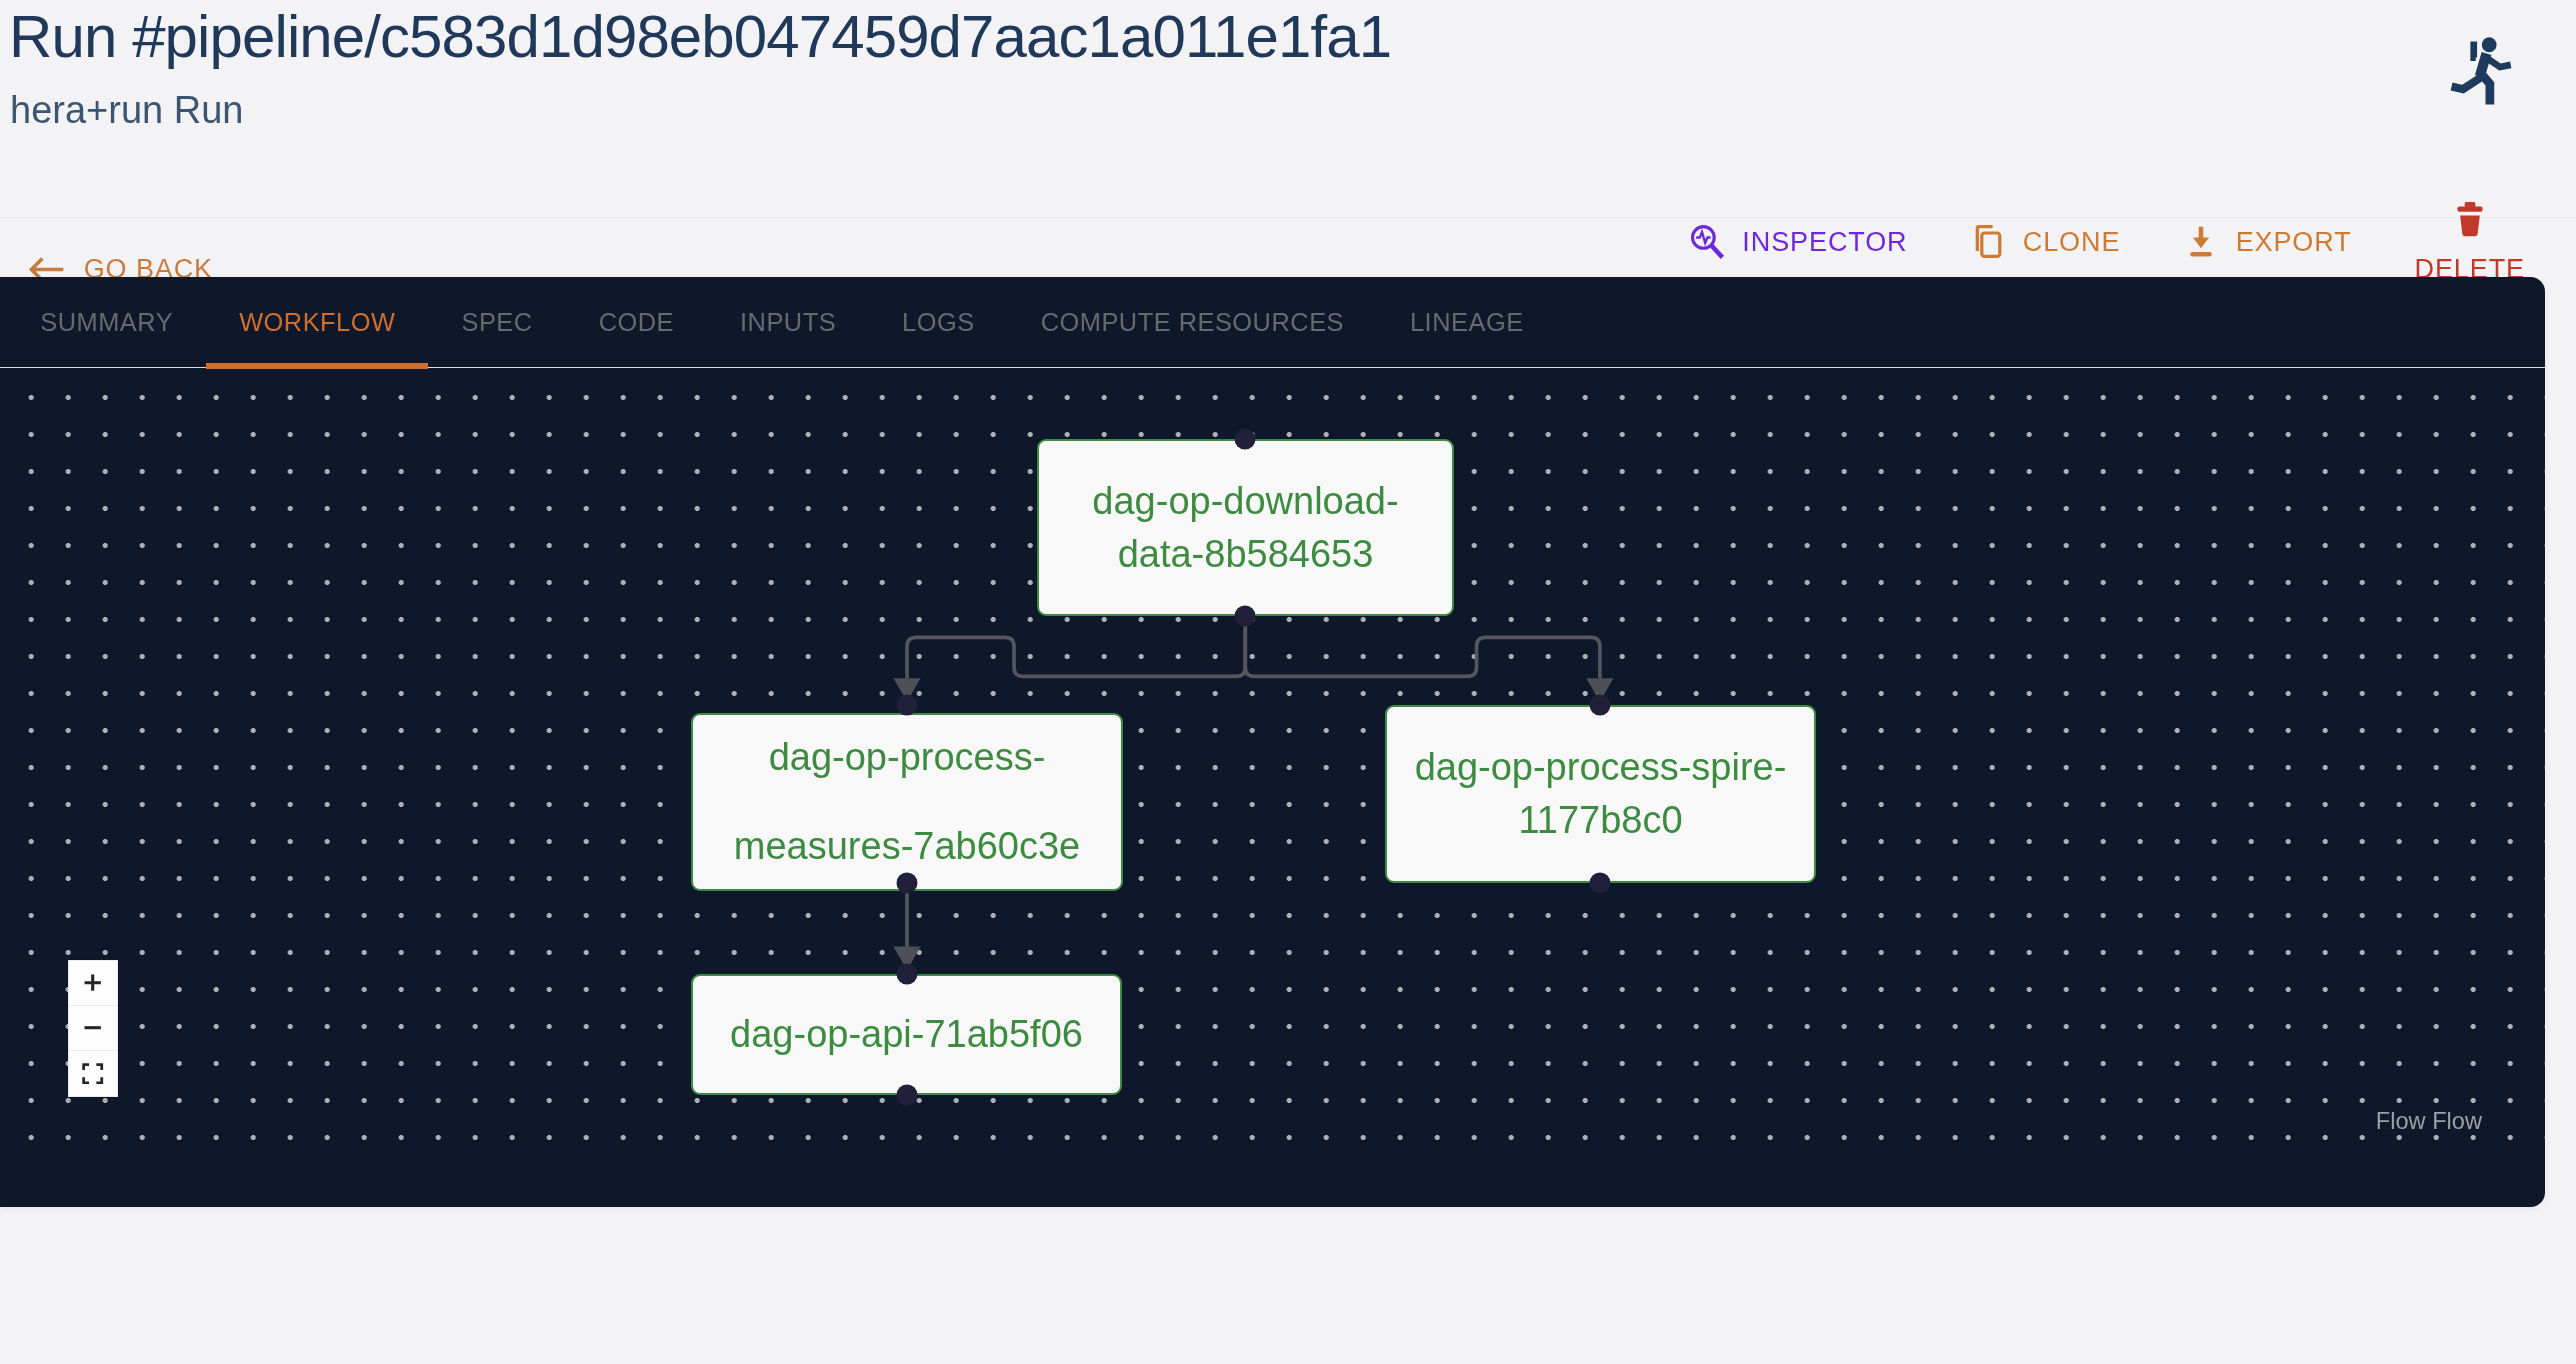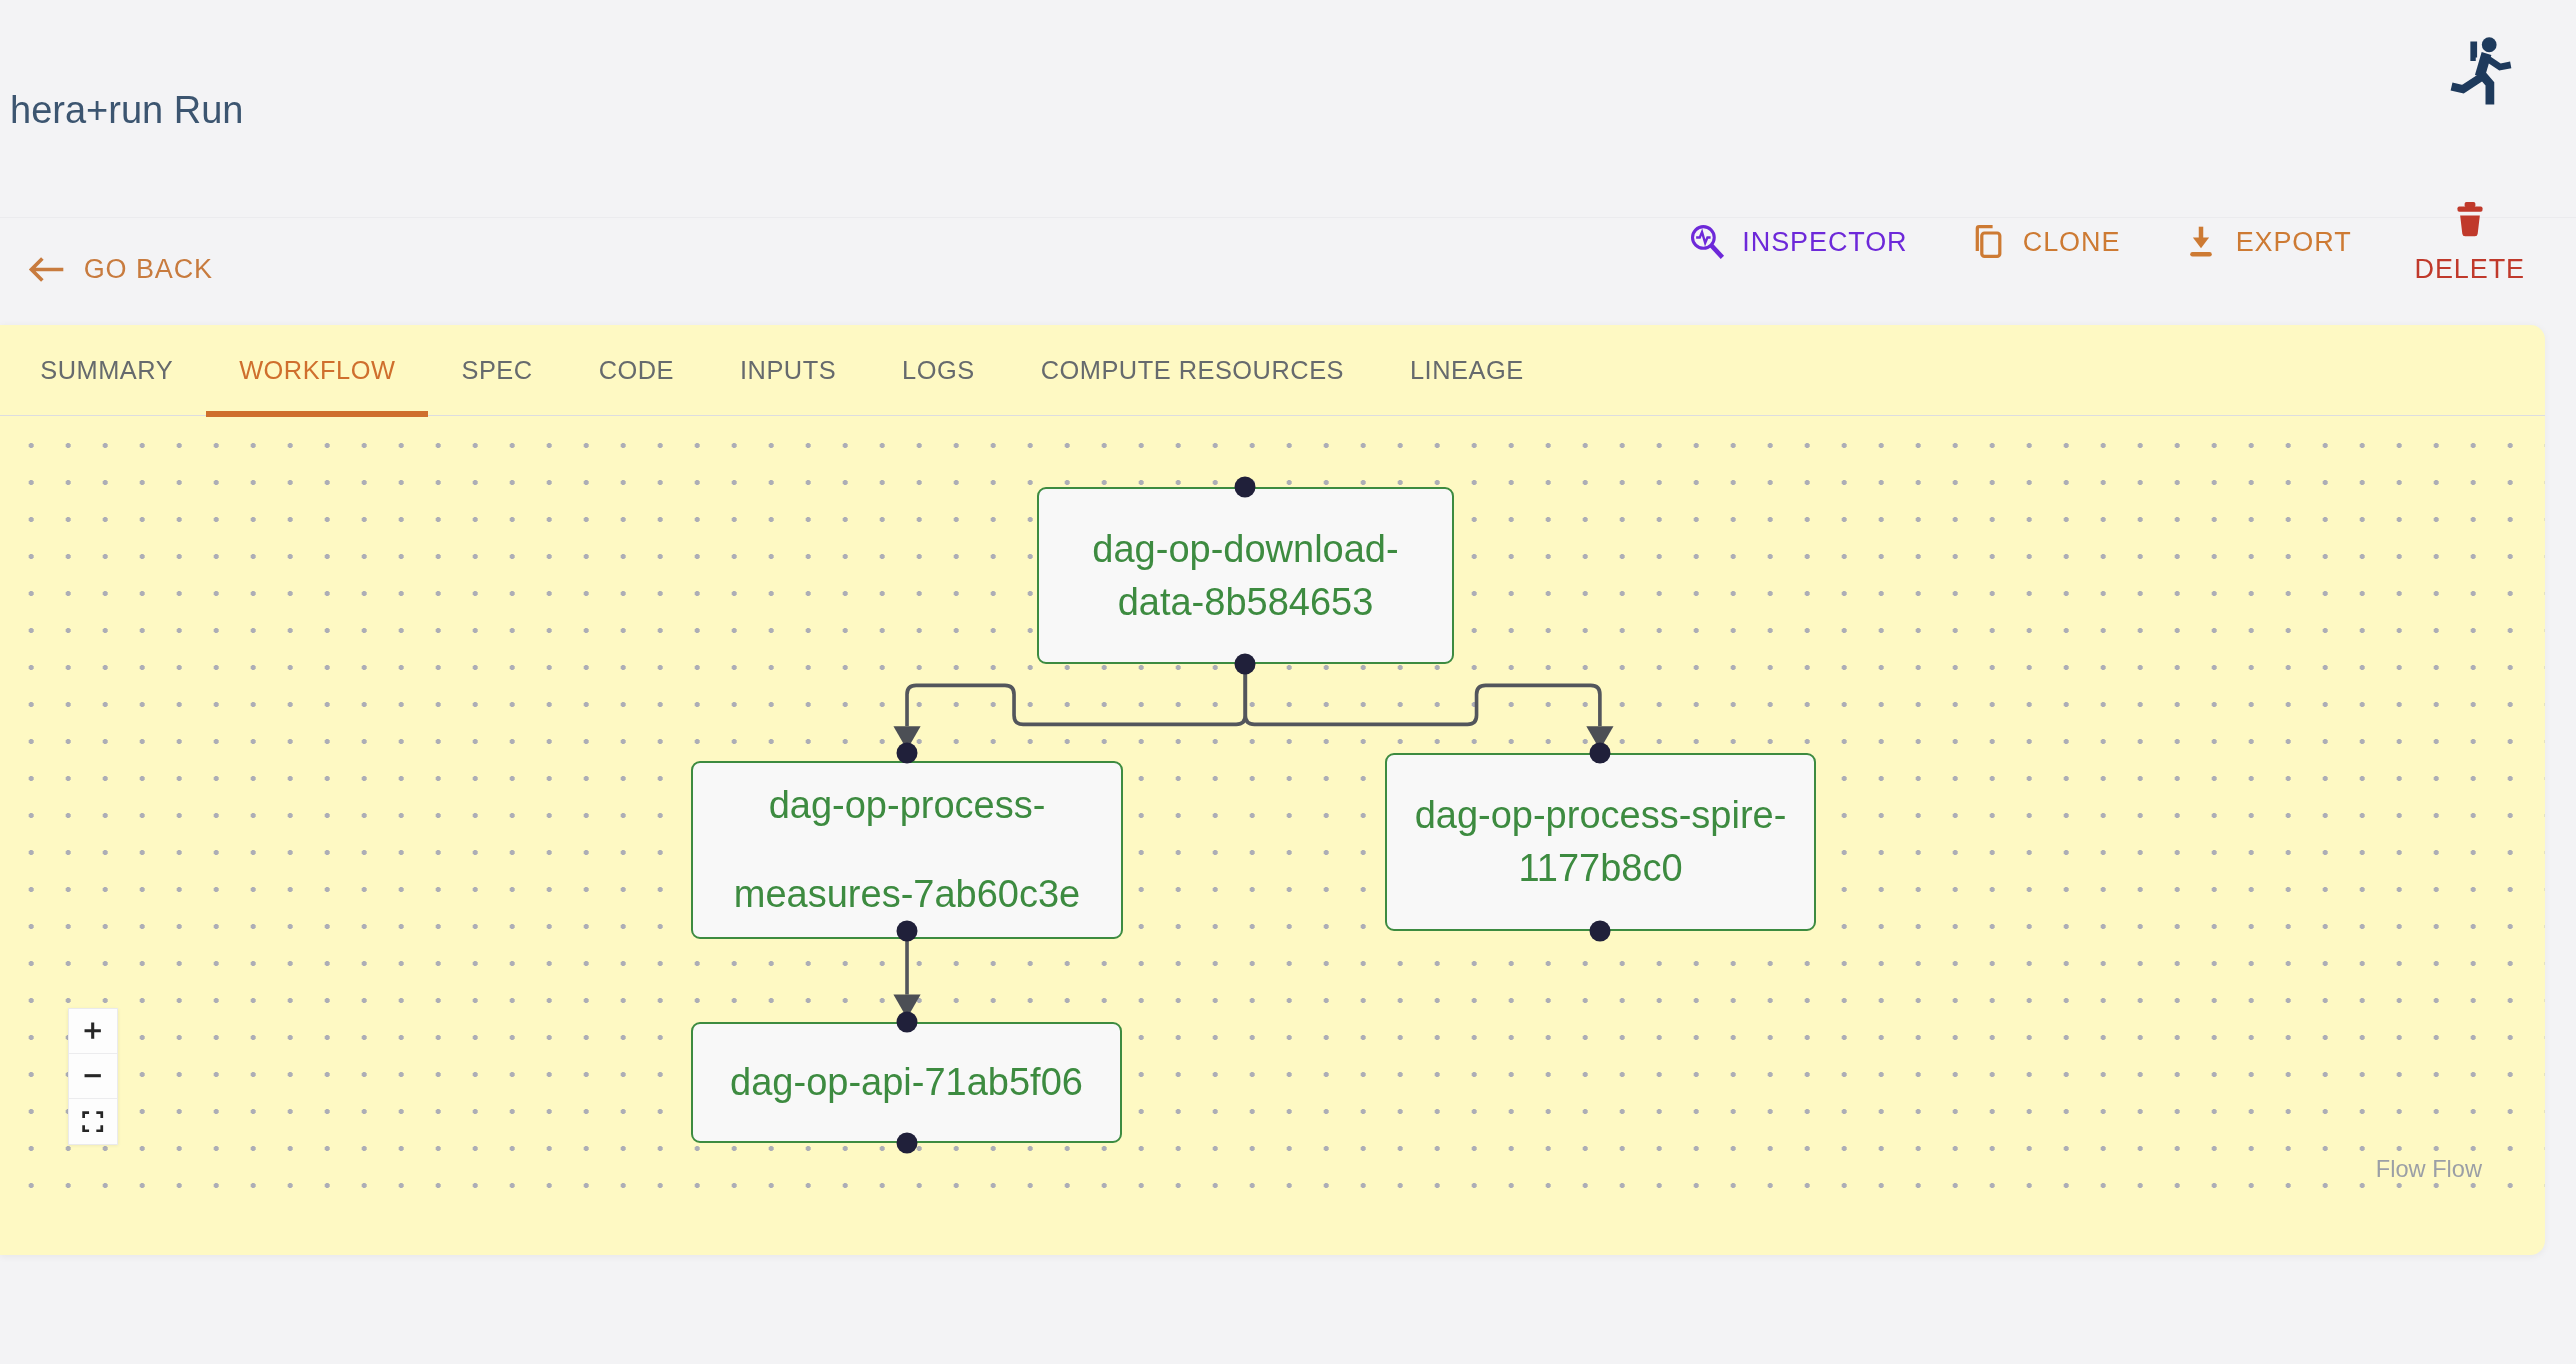--- a/index.html
+++ b/index.html
@@ -40,23 +40,22 @@
   .act svg { flex:0 0 auto; }
   .right-acts { display:flex; align-items:center; gap:63px; }
   .c-orange { color:#cd7a33; }
   .c-blue   { color:#6d28d9; }
   .c-red    { color:#c0392b;flex-direction:column; }
   .c-goback { color:#c87b3e; }
 
   
   .panel {
     position:absolute; left:0; top:277px; width:2545px; height:930px;
-    background:#fef9c3; border-radius:0 14.5px 14.5px 0;
+    background:#0f172a; border-radius:0 14.5px 14.5px 0;
     box-shadow:0 1.8px 7.3px rgba(0,0,0,0.05);
-    margin-top:48px;
   }
   .tabbar {
     position:relative; height:91px; border-bottom:1.8px solid #dddde0;
     display:flex; align-items:center; padding-left:7.3px;
   }
   .tab {
     position:relative; height:100%;
     display:flex; align-items:center; padding:0 33px;
     font-size:25.4px; letter-spacing:0.5px; color:#666a6d;
     cursor:pointer; white-space:nowrap;
@@ -104,20 +103,21 @@
   .attribution {
     position:absolute; right:63px; bottom:22px;
     font-size:23.6px; color:#9b9fa6; cursor:pointer;
   }
 </style>
 </head>
 <body>
 
 <div class="stage">
 
+  <div class="page-title">Run #pipeline/c583d1d98eb047459d7aac1a011e1fa1</div>
   <div class="page-subtitle">hera+run Run</div>
   <svg class="status-runner" viewBox="0 0 100 110">
     <circle cx="57" cy="13" r="11" fill="currentColor"></circle>
     <g stroke="currentColor" fill="none">
       <path d="M53 26 L43 60" stroke-width="15"></path>
       <path d="M52 32 L73 46 L89 43" stroke-width="10"></path>
       <path d="M37 32 L34 32 L34 8" stroke-width="10"></path>
       <path d="M45 56 L58 71 L58 102" stroke-width="13"></path>
       <path d="M47 60 L18 79 L1 75" stroke-width="12"></path>
     </g>

